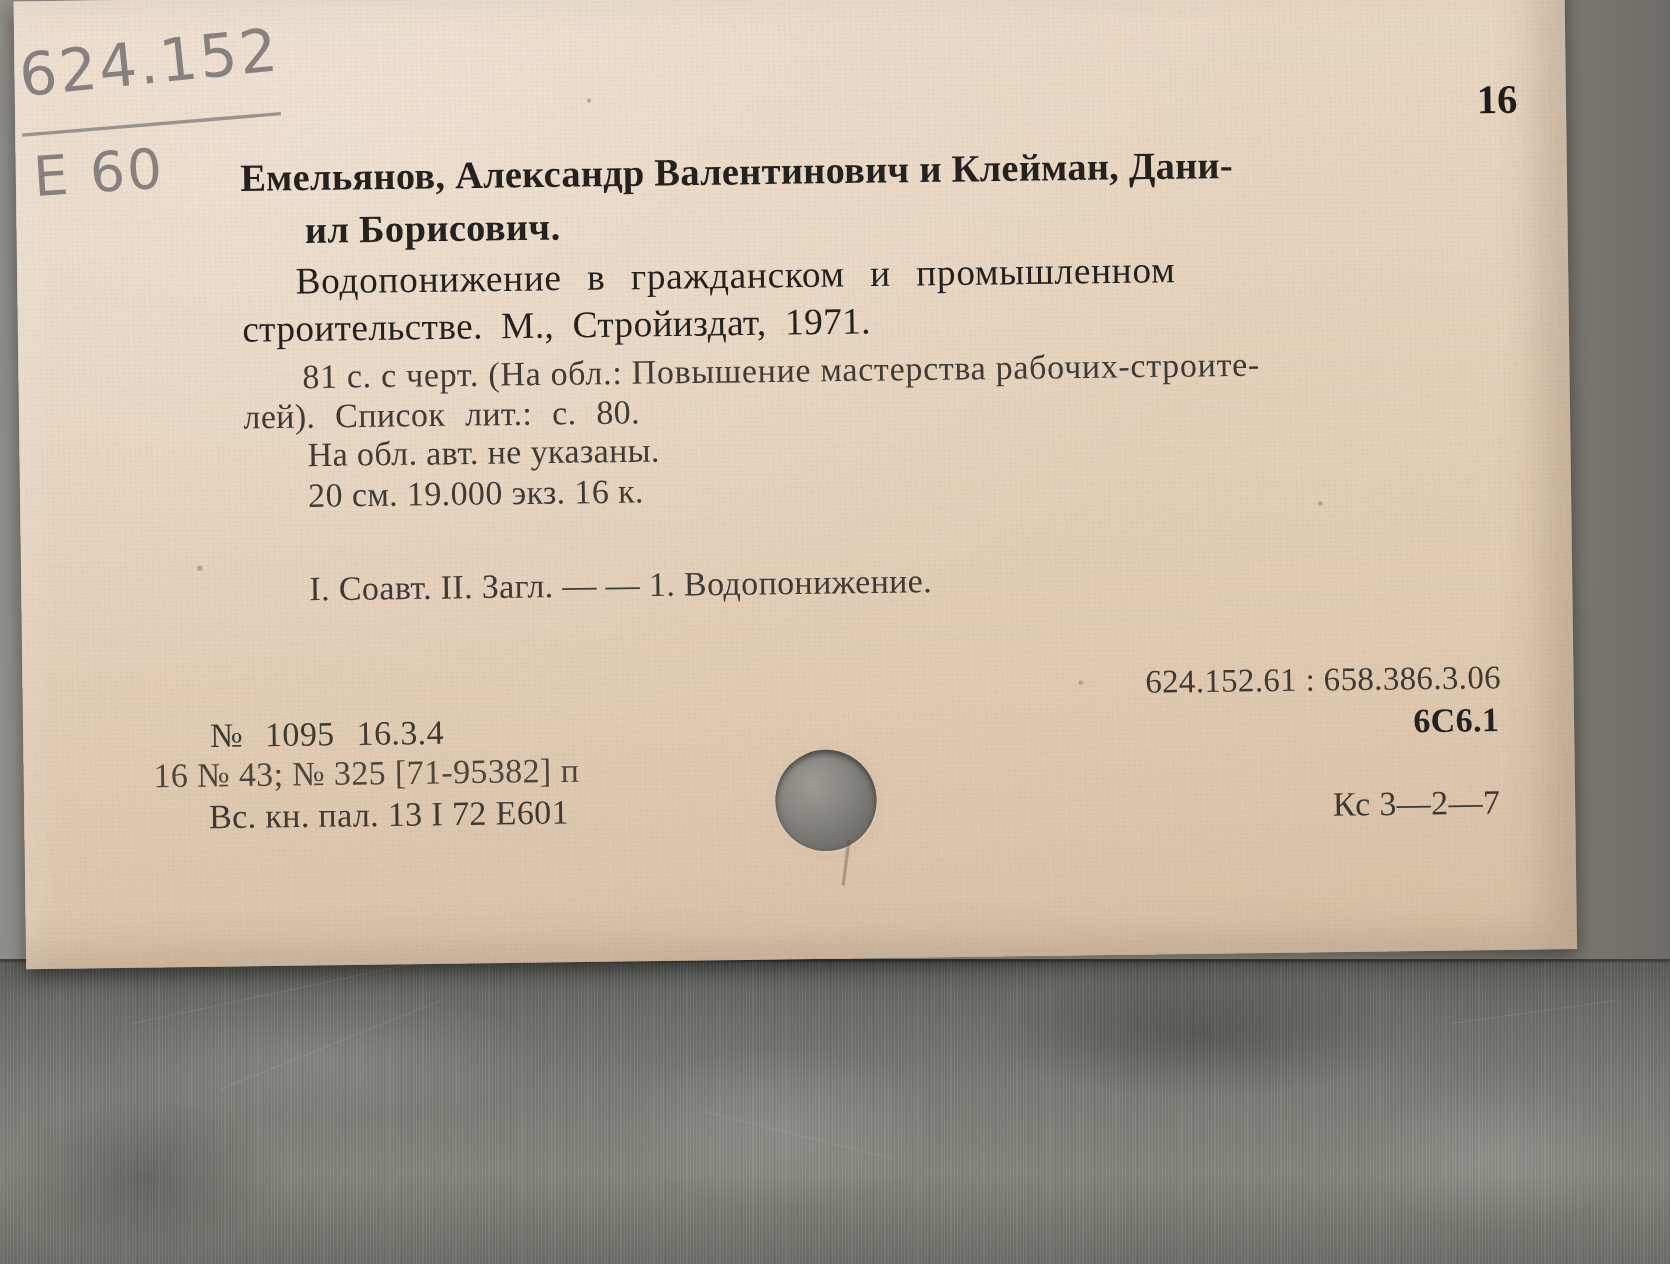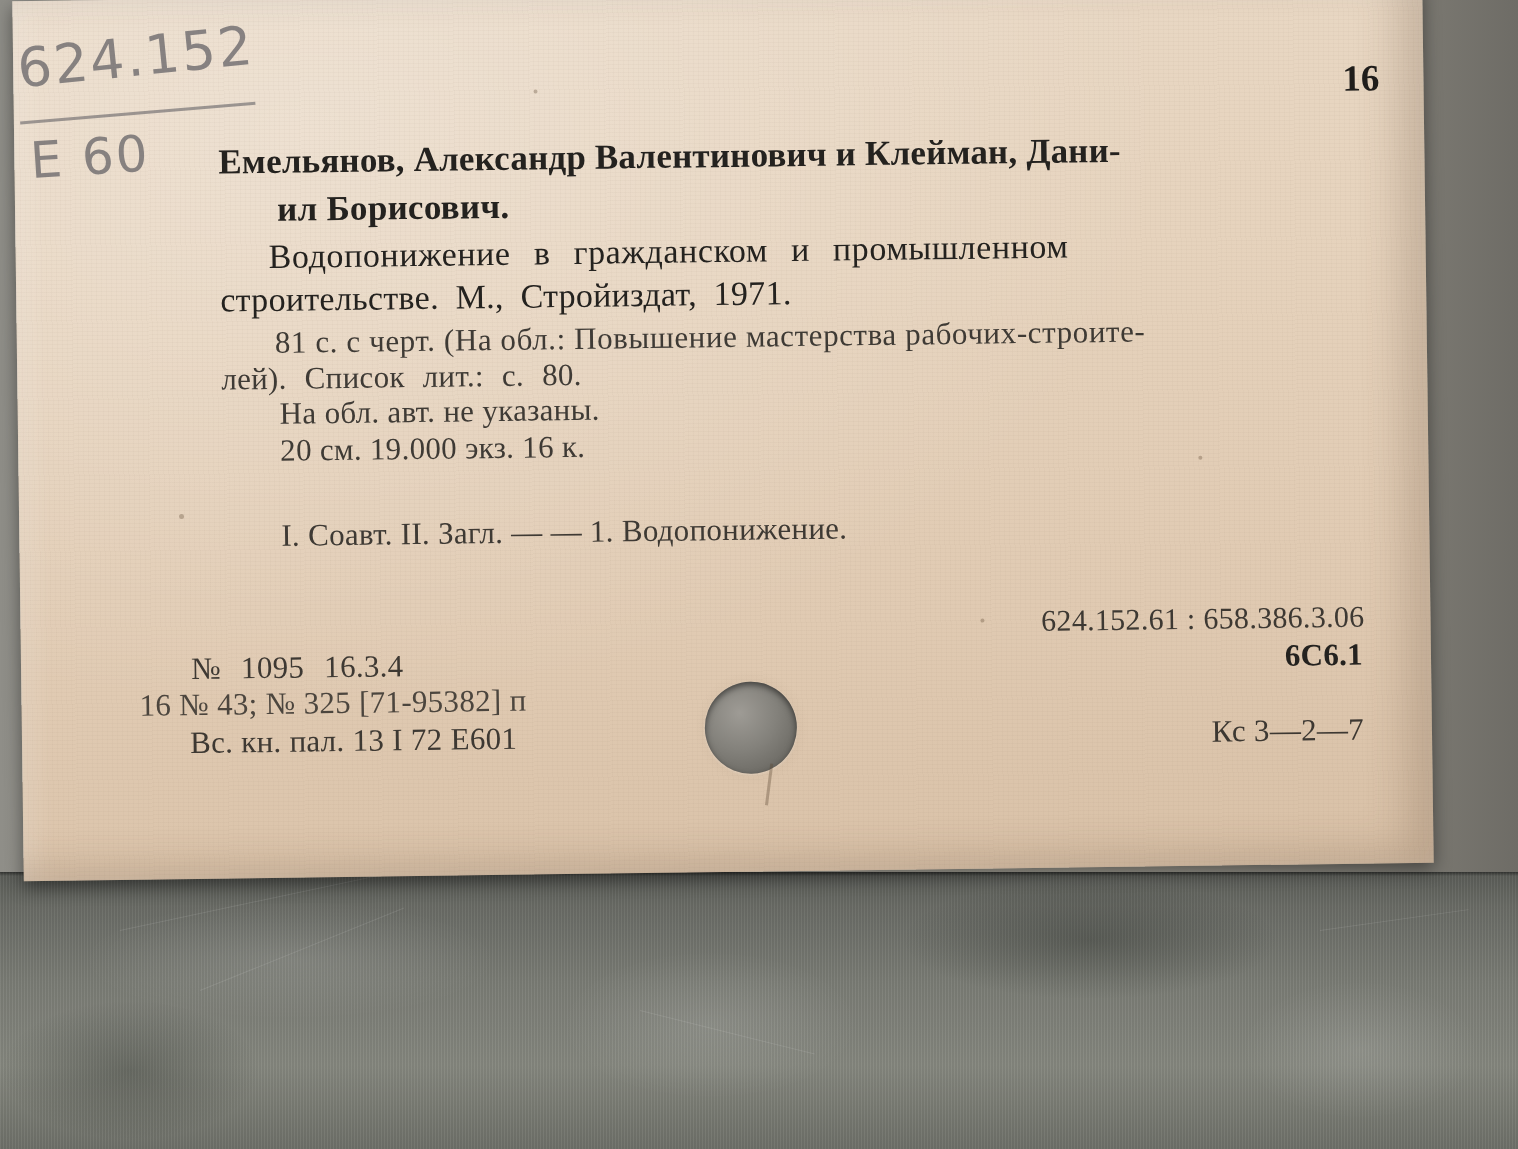--- a/index.html
+++ b/index.html
@@ -99,21 +99,21 @@
   .txt {
     position: absolute;
     color: #24221f;
     white-space: nowrap;
     letter-spacing: 0.3px;
   }
 
   .pagenum {
     position: absolute;
     right: 44px;
-    top: 73px;
+    top: 86px;
     font-size: 37px;
     font-weight: bold;
     color: #1f1d1b;
   }
 
   .author {
     left: 204px;
     top: 144px;
     font-size: 35px;
     font-weight: bold;

